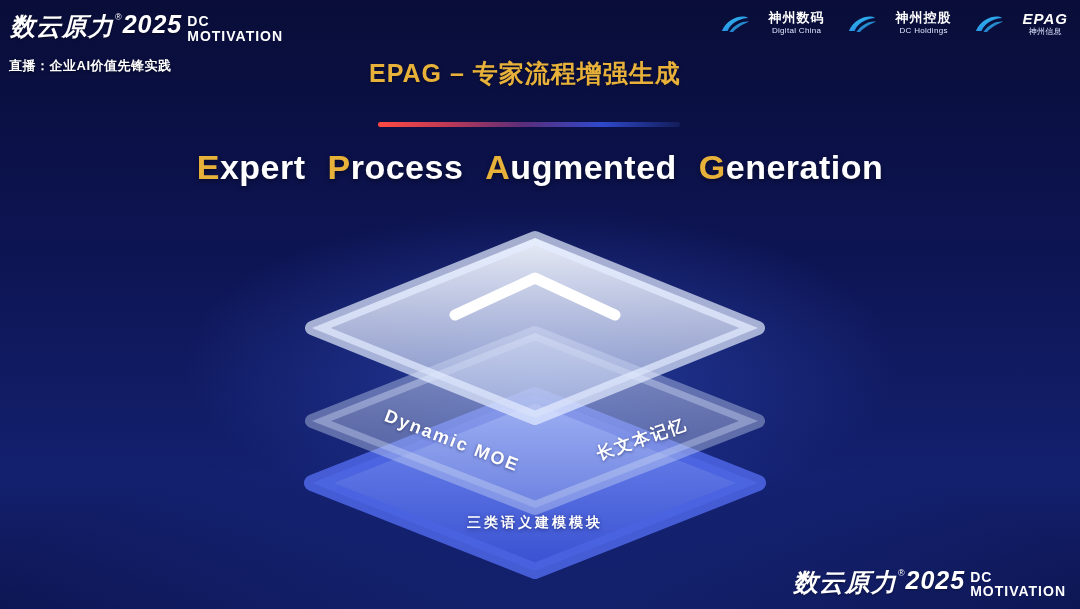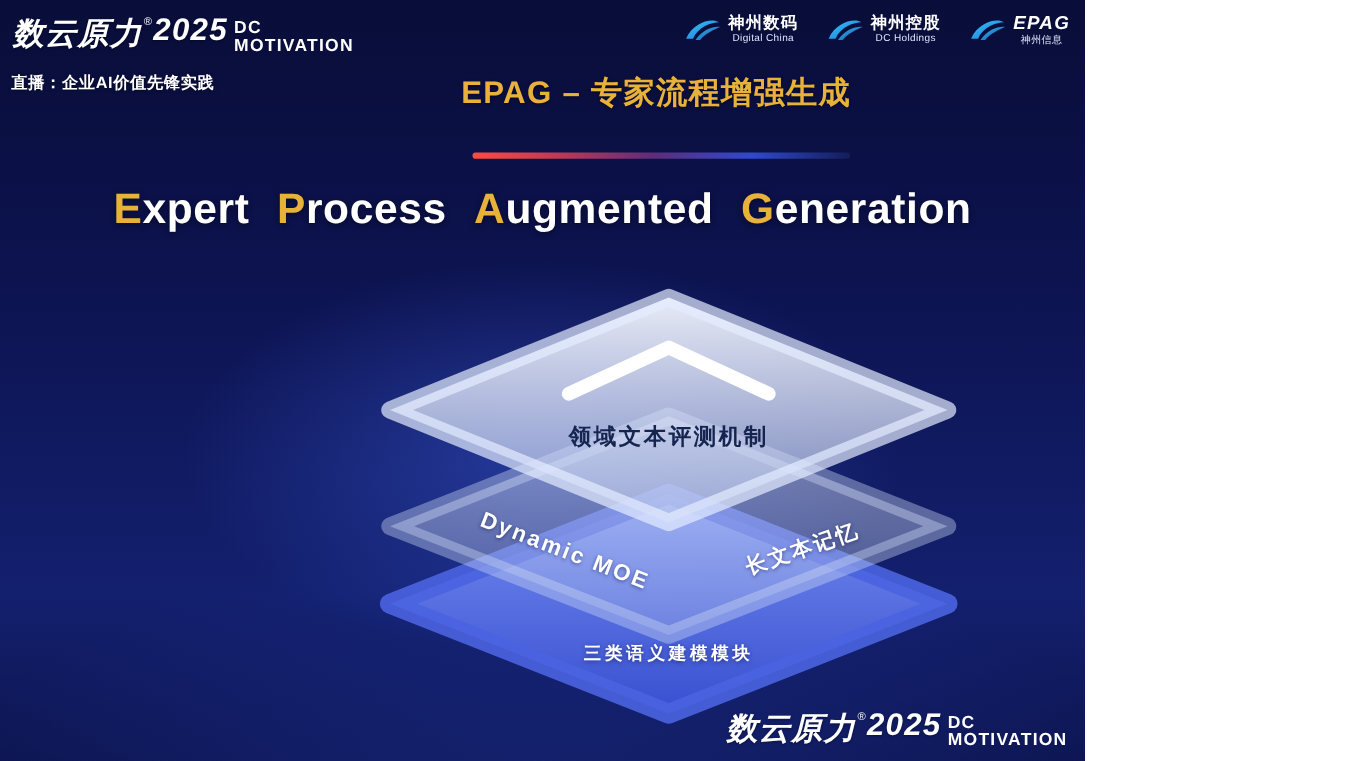--- a/index.html
+++ b/index.html
@@ -3,21 +3,21 @@
 <meta charset="utf-8">
 <style>
   * { margin: 0; padding: 0; box-sizing: border-box; }
   html, body { width: 1080px; height: 609px; overflow: hidden; }
   body {
     font-family: "Liberation Sans", "DejaVu Sans", sans-serif;
     color: #ffffff;
   }
   .slide {
     position: relative;
-    width: 868px;
+    width: 1080px;
     height: 609px;
     overflow: hidden;
     background:
       radial-gradient(ellipse 46% 36% at 50% 60%, rgba(64,100,235,0.42), rgba(20,30,110,0) 72%),
       radial-gradient(ellipse 85% 70% at 50% 118%, rgba(40,70,200,0.35), rgba(10,16,70,0) 70%),
       linear-gradient(180deg, #090d38 0%, #0d1452 40%, #13206e 78%, #0d1550 100%);
   }
 
   
   .brand { position: absolute; display: flex; align-items: flex-start; white-space: nowrap; }
@@ -51,21 +51,21 @@
     border-radius: 3px;
     background: linear-gradient(90deg,
       #ff4a42 0%, #c03a55 22%, #5c2d7a 48%, #2f49cc 74%, rgba(80,120,240,0.12) 100%);
   }
 
   
   .partner-logos {
     position: absolute; right: 12px; top: 10px;
     display: flex; align-items: center; gap: 22px;
   }
-  .partner-logo { display: flex; align-items: center; gap: 6px; }
+  .partner-logo { display: flex; align-items: center; gap: 19px; }
   .partner-text { display: flex; flex-direction: column; line-height: 1.15; }
   .partner-name { font-size: 13px; font-weight: 700; letter-spacing: 1px; }
   .partner-sub  { font-size: 8px; font-weight: 400; letter-spacing: 0.3px; color: #dfe7ff; text-align: center; }
   .partner-name-latin { font-size: 15px; font-weight: 800; font-style: italic; letter-spacing: 1px; }
 
   
   .main-title {
     position: absolute; left: 0; top: 148px; width: 100%;
     text-align: center;
     font-size: 34px; font-weight: 600; letter-spacing: 0.5px;
@@ -184,21 +184,20 @@
     <span class="tw"><span class="tw-head">G</span><span>eneration</span></span>
   </div>
 
   <div class="stack">
     <svg viewBox="0 0 540 380">
       <polygon points="265,177 488,265 265,353 42,265" fill="url(#botGrad)" stroke="#4a63e0" stroke-opacity="0.9" stroke-width="16" stroke-linejoin="round"></polygon>
       <polygon points="265,115 488,203 265,290 42,203" fill="url(#midGrad)" stroke="#cdd9f6" stroke-opacity="0.40" stroke-width="14" stroke-linejoin="round"></polygon>
       <polygon points="265,20 488,110 265,200 42,110" fill="url(#topGrad)" stroke="#e4ecff" stroke-opacity="0.70" stroke-width="14" stroke-linejoin="round"></polygon>
       <polyline points="185,97 265,60 345,97" fill="none" stroke="#ffffff" stroke-width="11" stroke-linecap="round" stroke-linejoin="round"></polyline>
     </svg>
-    <div class="layer-label label-top">领域文本评测机制</div>
     <div class="layer-label label-mid-left">Dynamic MOE</div>
     <div class="layer-label label-mid-right">长文本记忆</div>
     <div class="layer-label label-bottom">三类语义建模模块</div>
   </div>
 
   <div class="brand brand-br">
     <span class="brand-name">数云原力</span>
       <sup class="brand-reg">®</sup>
       <span class="brand-year">2025</span>
     <span class="brand-tag">

